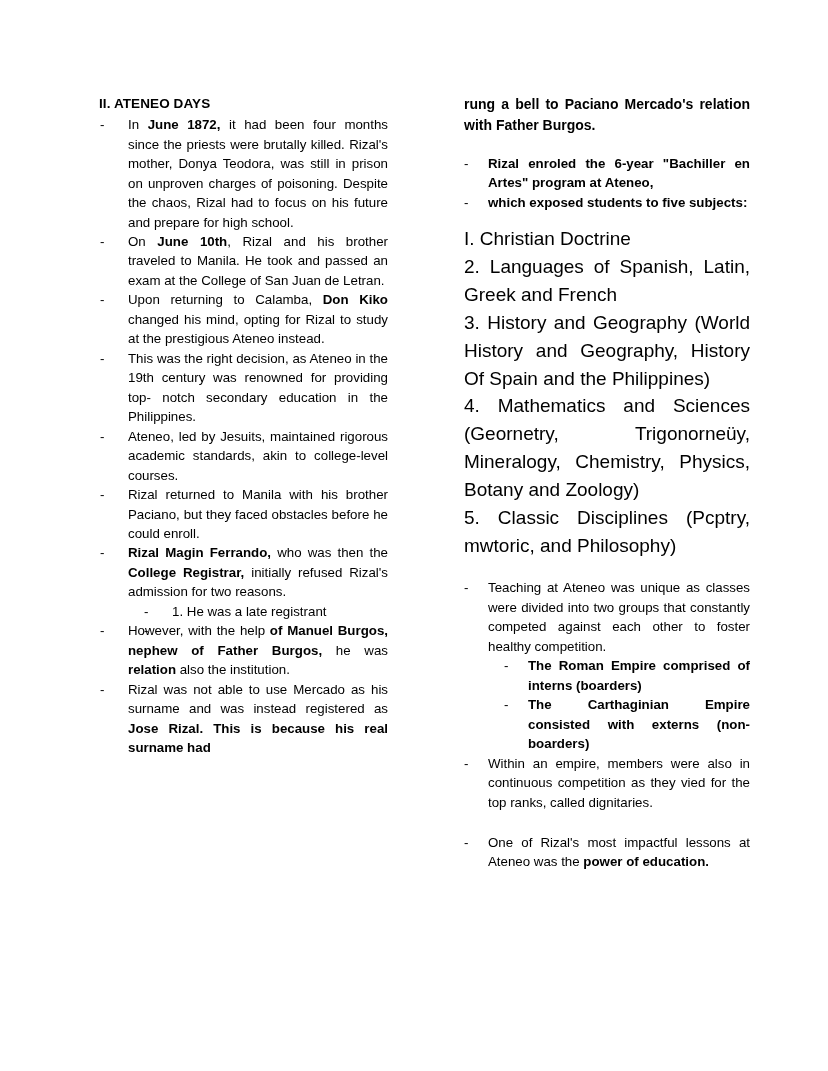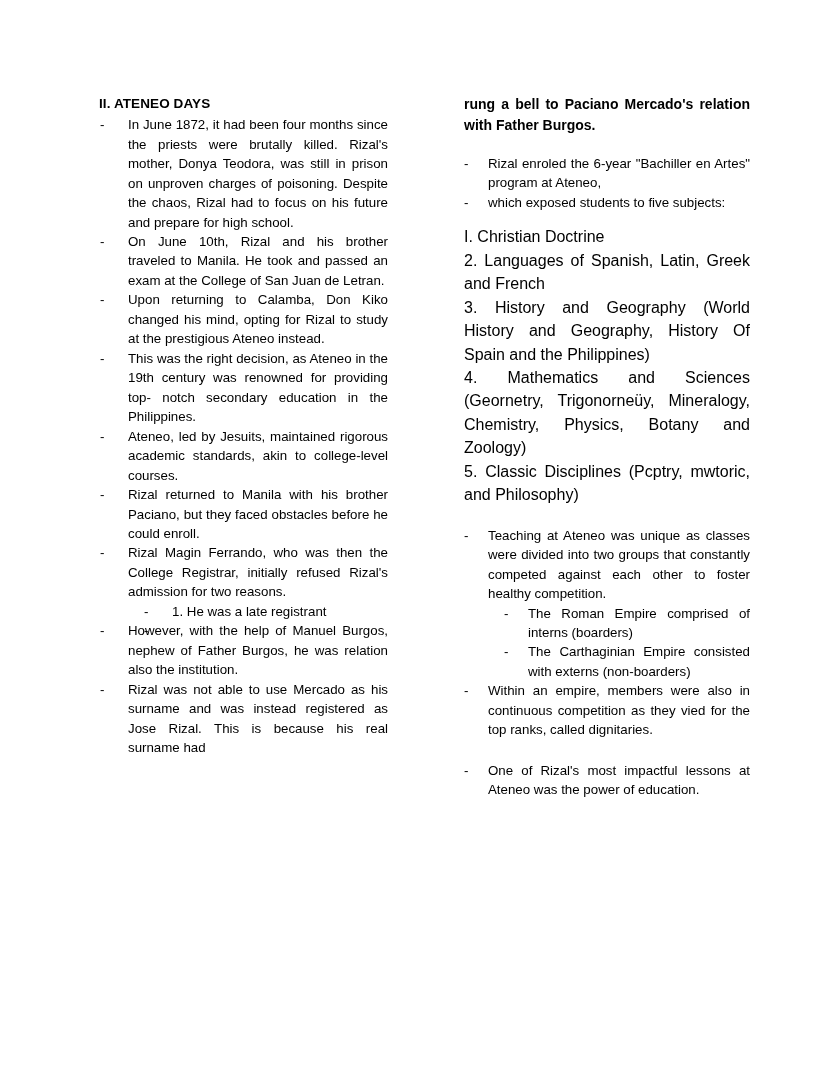--- a/index.html
+++ b/index.html
@@ -104,21 +104,21 @@
     font-weight: bold;
   }
 
   
   .num-list {
     margin: 0;
     padding: 0;
     list-style: none;
   }
   .num-list .num-item {
-    font-size: 16px;
+    font-size: 19px;
     line-height: 1.465;
     text-align: justify;
     text-justify: inter-word;
     margin: 0;
     padding-left: 0;
   }
 
   
   .rank-list {
     margin: 0;
@@ -129,21 +129,21 @@
     font-size: 13.3px;
     line-height: 1.465;
     margin: 0;
     white-space: nowrap;
   }
   .rank-item .rank-num {
     display: inline-block;
     width: 26px;
   }
 
-  .b { font-weight: normal; }
+  .b { font-weight: bold; }
   .spacer-sm { height: 13px; }
   .spacer-md { height: 19px; }
   .spacer-lg { height: 21px; }
 </style>
 </head>
 <body>
 
 <div class="page">
   <div class="columns">
 

